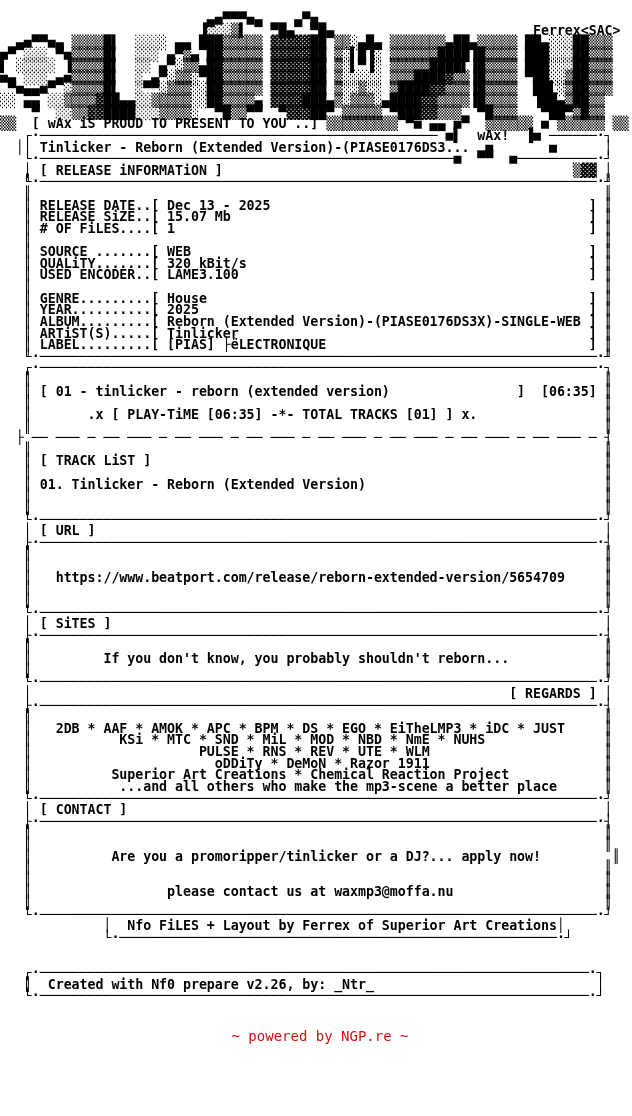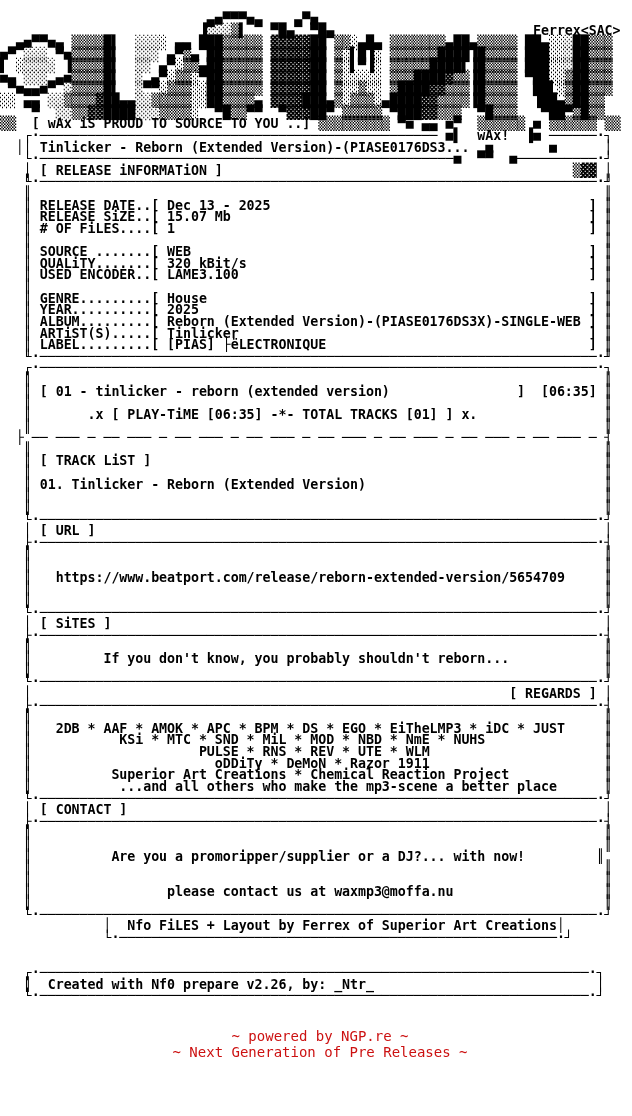--- a/index.html
+++ b/index.html
@@ -32,21 +32,21 @@
   <pre class="nfo">                                                                               
                           ▄■▀▀▀■▄    ▄▀■                                       
                          ▐░░░▒▌   ▀█▄  ▀█▄                         Ferrex&lt;SAC&gt; 
   ▄■▀▀■▄ ▒▒▒▒█▌  ░░░░ ▄▄ ███▒▒▒▒▒ ▓▓▓▓▓██ ▒▒░▄█▄ ▒▒▒▒▒▒▒▄██▄▒▒▒▒▒ ██▄░░░██▒▒▒  
 ■▀ ░░░ ▀■▒▒▒▒█▌  ░░░ ▄▀▒▄ ██▒▒▒▒▒ ▓▓▓▓▓██ ▒░▌█▐░ ▒▒▒▒▒▒████▐█▒▒▒▒ ███░░░██▒▒▒  
 ▌ ░░░░░ ▐▒▒▒▒█▌  ░░ ▄▀░▒▒▄██▒▒▒▒▒ ▓▓▓▓▓██ ▒░▌▀▐░ ▒▒▒▒▒████▌▐█▒▒▒▒ ███░░░██▒▒▒  
 ■▄ ░░░ ▄■▒▒▒▒█▌  ░ ▄▀░▒▒░▀██▒▒▒▒▒ ▓▓▓▓▓██ ▒░░░░░ ▒▒▒████▓▒▒▐█▒▒▒▒ ▀██░░▒██▒▒▒  
  ▀■▄▄■▀ ░▒▒▒▒█▌  ░▀▀░▒▒▒░░██▒▒▒▒▒ ▓▓▓▓▓██ ▒░░▒░░ ▒████▓▓▒▒▒▐█▒▒▒▒  ██▌░▒██▒▒▒  
 ░░ ▄▄ ░░▒▒▒▒▓██▄▄░░▒▒▒▒▒░░██▒▒▒▒▄ ▓▓▓▓███▄▒░▒▒▒░▄████▓▓▒▒▒▒▐█▒▒▒▒  ▐██▄▒██▒▒   
     ▀  ░░▒▒▓▓████░░░▒▒▒▒░  ▀█▒▒▀▀  ▀▓▓▓██▀ ▒▒▒▒▒ ▀███▓▓▒▒▒  ▀█▒▒▒   ▀██▀▒█▒▒   </pre>
-  <pre class="nfo">▒▒  [ wAx iS PROUD TO SOURCE TO YOU ..] ▒▒▒▒▒▒▒▒▒ ▀■ ▄▄ ■▀  ▒▒▒▒▒▒ ■ ▒▒▒▒▒▒ ▒▒</pre>
+  <pre class="nfo">▒▒  [ wAx iS PROUD TO PRESENT TO YOU ..] ▒▒▒▒▒▒▒▒▒ ▀■ ▄▄ ■▀  ▒▒▒▒▒▒ ■ ▒▒▒▒▒▒ ▒▒</pre>
   <pre class="nfo">   ┌·────────────────────────────────────────────────── ■▌  wAx!  ▐■ ──────·┐  
   ││ Tinlicker - Reborn (Extended Version)-(PIASE0176DS3...  ■       ■      │  
    └·────────────────────────────────────────────────────■  ▀▀  ■──────────·┘  </pre>
   <pre class="nfo">   │ [ RELEASE iNFORMATiON ]                                            ▒▓▓ │  
    ╙·──────────────────────────────────────────────────────────────────────·╜  
    ║                                                                        ║  
    ║ RELEASE DATE..[ Dec 13 - 2025                                        ] ║  
    ║ RELEASE SiZE..[ 15.07 Mb                                             ] ║  
    ║ # OF FiLES....[ 1                                                    ] ║  
    ║                                                                        ║  
@@ -95,31 +95,30 @@
    ║           KSi * MTC * SND * MiL * MOD * NBD * NmE * NUHS               ║  
    ║                     PULSE * RNS * REV * UTE * WLM                      ║  
    ║                       oDDiTy * DeMoN * Razor 1911                      ║  
    ║          Superior Art Creations * Chemical Reaction Project            ║  
    ║           ...and all others who make the mp3-scene a better place      ║  
    └·──────────────────────────────────────────────────────────────────────·┘  </pre>
   <pre class="nfo">   │ [ CONTACT ]                                                            │  
    ├·──────────────────────────────────────────────────────────────────────·┤  
    ║                                                                        ║  
    ║                                                                        ║  
-   ║          Are you a promoripper/supplier or a DJ?... with now!         ║  
+   ║          Are you a promoripper/tinlicker or a DJ?... apply now!         ║  
    ║                                                                        ║  
    ║                                                                        ║  
    ║                 please contact us at waxmp3@moffa.nu                   ║  
    ║                                                                        ║  
    └·──────────────────────────────────────────────────────────────────────·┘  </pre>
   <pre class="nfo">             │  Nfo FiLES + Layout by Ferrex of Superior Art Creations│       
              └·───────────────────────────────────────────────────────·┘       </pre>
   <pre class="nfo">                                                                               
                                                                                
    ┌·─────────────────────────────────────────────────────────────────────·┐   
    ║  Created with Nf0 prepare v2.26, by: _Ntr_                            │   
    └·─────────────────────────────────────────────────────────────────────·┘   </pre>
 
   <div class="footer" style="color: rgb(204, 17, 17);">
     <div>~ powered by NGP.re ~</div>
-    <div>~ Next Generation of Pre Releases ~</div>
   </div>
 </div>
 
 </body></html>

